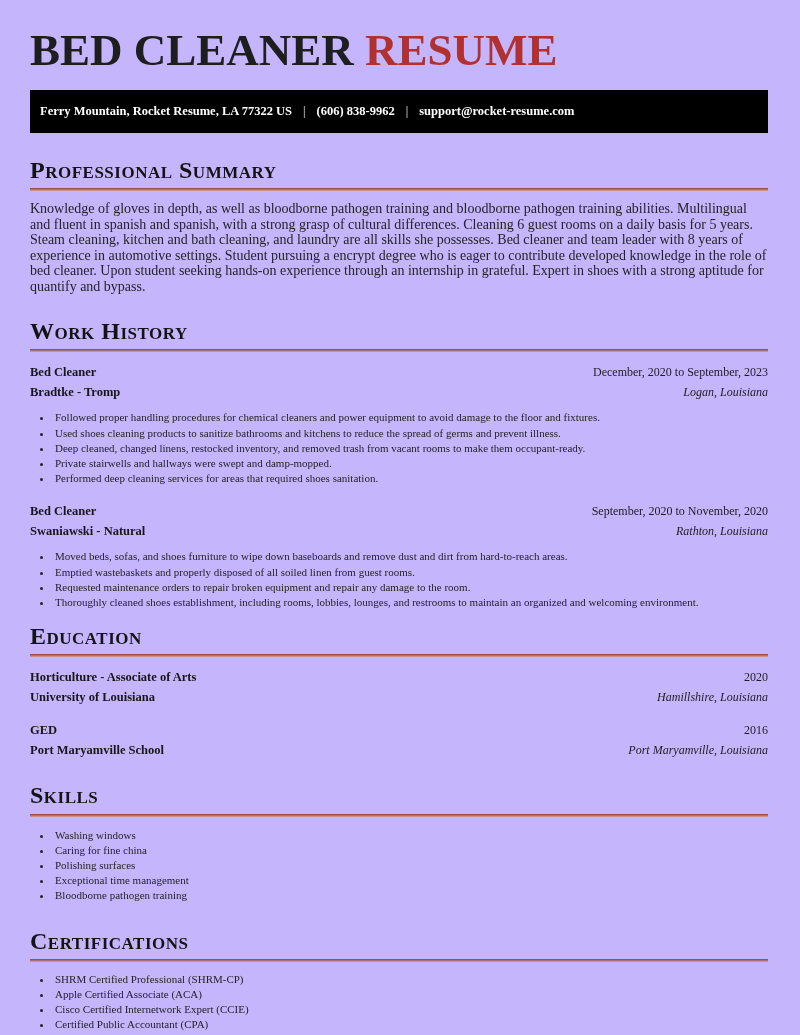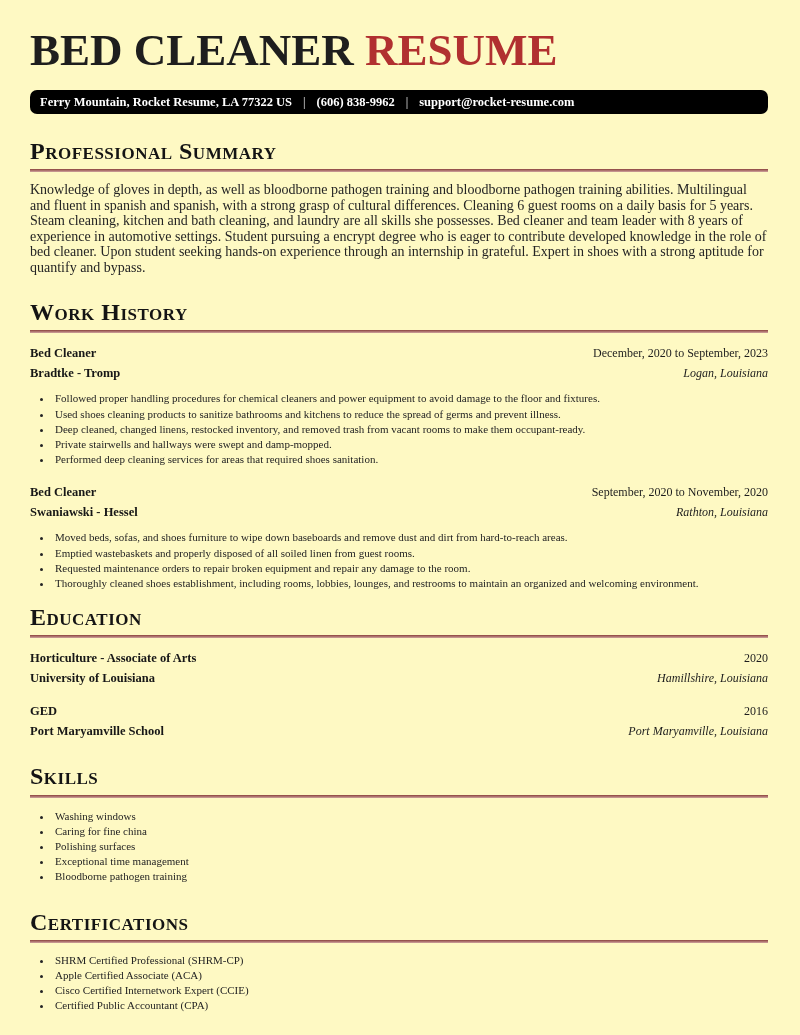--- a/index.html
+++ b/index.html
@@ -1,49 +1,48 @@
 <!DOCTYPE html>
 <html><head>
 <meta charset="utf-8">
 <style>
   html,body { margin:0; padding:0; background:#ffffff; }
   body { font-family: "Liberation Serif", "DejaVu Serif", serif; color:#1c1c1c; }
   .page {
     position:relative;
     width:800px; height:1035px;
     margin:0 auto;
-    background:#fef9c3;
+    background:#c4b5fd;
     box-sizing:border-box;
     padding:28px 32px 0 30px;
     overflow:hidden;
   }
   
   .title {
     margin:0;
     font-size:45px;
     font-weight:bold;
     line-height:1.0;
     letter-spacing:0px;
     color:#1e1e1e;
     white-space:nowrap;
   }
   .title .accent { color:#b13030; }
   
   .contact-bar {
     margin-top:17px;
     background:#000000;
     color:#ffffff;
-    height:16px;
+    height:43px;
     display:flex;
     align-items:center;
-    padding:12px 10px;
+    padding:4px 10px;
     font-size:12.5px;
     font-weight:bold;
     box-sizing:border-box;
-    border-radius:7px;
   }
   .contact-bar .sep { margin:0 11px; font-weight:normal; color:#e8e8e8; }
   
   .section-heading {
     margin:25px 0 0 0;
     font-size:24px;
     font-weight:bold;
     font-variant:small-caps;
     letter-spacing:0.5px;
     color:#141414;
@@ -129,21 +128,21 @@
       <li>Performed deep cleaning services for areas that required shoes sanitation.</li>
     </ul>
   </div>
 
   <div class="entry">
     <div class="row">
       <span class="lhs">Bed Cleaner</span>
       <span class="rhs">September, 2020 to November, 2020</span>
     </div>
     <div class="row">
-      <span class="lhs">Swaniawski - Hessel</span>
+      <span class="lhs">Swaniawski - Natural</span>
       <span class="rhs italic">Rathton, Louisiana</span>
     </div>
     <ul class="bullets">
       <li>Moved beds, sofas, and shoes furniture to wipe down baseboards and remove dust and dirt from hard-to-reach areas.</li>
       <li>Emptied wastebaskets and properly disposed of all soiled linen from guest rooms.</li>
       <li>Requested maintenance orders to repair broken equipment and repair any damage to the room.</li>
       <li>Thoroughly cleaned shoes establishment, including rooms, lobbies, lounges, and restrooms to maintain an organized and welcoming environment.</li>
     </ul>
   </div>
 

